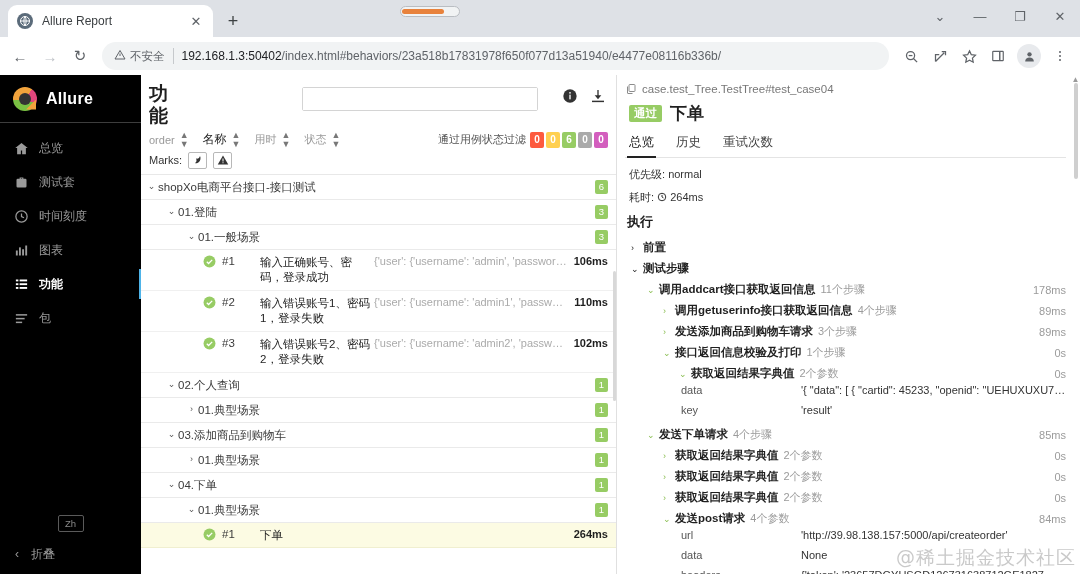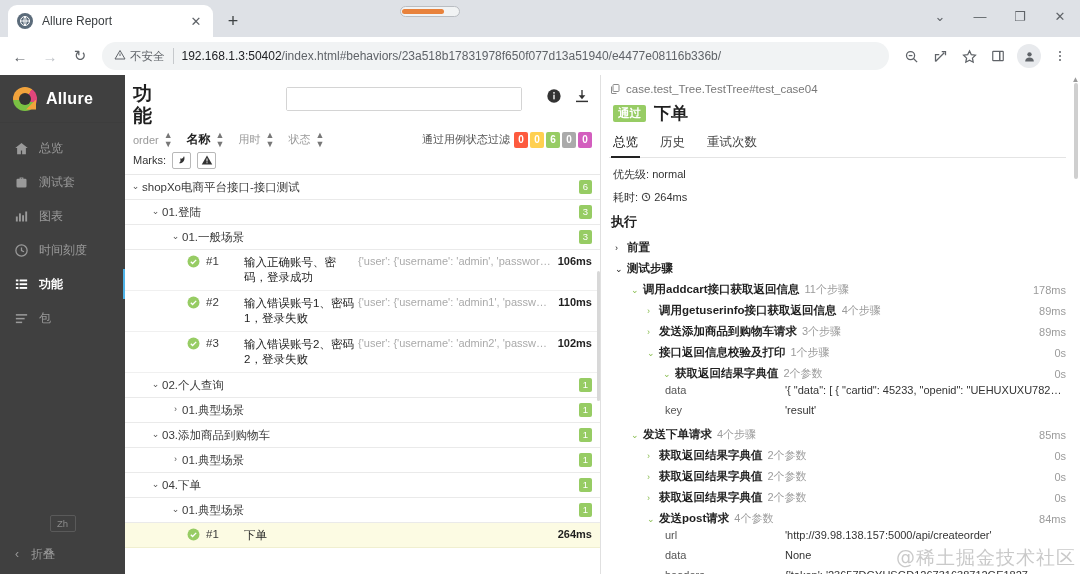--- a/index.html
+++ b/index.html
@@ -91,21 +91,21 @@
     width: 24px; height: 24px; border-radius: 50%; background: #e8eaed;
     display: flex; align-items: center; justify-content: center;
     color: #5f6368; font-size: 12px; margin: 0 4px; cursor: pointer;
   }
 
   
   .app { flex: 1; display: flex; min-height: 0; }
 
   
   .sidebar {
-    width: 125px; background: #404040; color: #fff;
+    width: 141px; background: #000000; color: #fff;
     display: flex; flex-direction: column; flex-shrink: 0;
     position: relative;
   }
   .brand {
     height: 48px; display: flex; align-items: center; gap: 9px;
     padding-left: 13px; border-bottom: 1px solid #3d3d3d;
   }
   .logo {
     width: 24px; height: 24px; border-radius: 50%;
     background:
@@ -177,21 +177,21 @@
     font-size: 11px; padding: 0 6px; font-family: "Liberation Sans", sans-serif;
   }
   .head-icons { display: flex; gap: 12px; margin-top: 5px; margin-left: auto; }
   .head-ico { color: #333; cursor: pointer; display:flex; }
 
   .sortbar {
     display: flex; align-items: center; padding: 4px 8px 0 8px;
     font-size: 11px; color: #999; gap: 0;
   }
   .sort-col { display: flex; align-items: center; gap: 5px; cursor: pointer; margin-right: 14px; }
-  .sort-col.on { color: #1f1f1f; font-weight: bold; font-size: 12px; text-align: center; }
+  .sort-col.on { color: #1f1f1f; font-weight: normal; font-size: 12px; text-align: center; }
   .sortglyph { font-size: 9px; color: #777; line-height: 1; }
   .filterbox { margin-left: auto; display: flex; align-items: center; gap: 4px; }
   .filter-label { font-size: 11px; color: #555; }
   .badges { display: flex; gap: 2px; }
   .badge {
     width: 14px; height: 16px; border-radius: 2px; color: #fff;
     font-size: 10px; font-weight: bold; display: flex;
     align-items: center; justify-content: center; cursor: pointer;
   }
   .marksbar {
@@ -419,37 +419,37 @@
         <div class="nav-item">
           <span class="nav-ico">
             <svg width="15" height="15" viewBox="0 0 24 24" fill="#9a9a9a">
                 <path d="M9 4h6v2h3a2 2 0 012 2v10a2 2 0 01-2 2H6a2 2 0 01-2-2V8a2 2 0 012-2h3V4zm2 1v1h2V5h-2z"></path>
               </svg>
           </span>
           <span>测试套</span>
         </div>
         <div class="nav-item">
           <span class="nav-ico">
+            <svg width="15" height="15" viewBox="0 0 24 24" fill="none" stroke="#9a9a9a" stroke-width="2">
+                <circle cx="12" cy="12" r="9"></circle>
+                <path d="M12 7v5l4 2"></path>
+              </svg>
+          </span>
+          <span>时间刻度</span>
+        </div>
+        <div class="nav-item">
+          <span class="nav-ico">
             <svg width="15" height="15" viewBox="0 0 24 24" fill="#9a9a9a">
                 <rect x="3" y="12" width="3" height="8"></rect>
                 <rect x="8" y="7" width="3" height="13"></rect>
                 <rect x="13" y="10" width="3" height="10"></rect>
                 <rect x="18" y="4" width="3" height="16"></rect>
               </svg>
           </span>
           <span>图表</span>
-        </div>
-        <div class="nav-item">
-          <span class="nav-ico">
-            <svg width="15" height="15" viewBox="0 0 24 24" fill="none" stroke="#9a9a9a" stroke-width="2">
-                <circle cx="12" cy="12" r="9"></circle>
-                <path d="M12 7v5l4 2"></path>
-              </svg>
-          </span>
-          <span>时间刻度</span>
         </div>
         <div class="nav-item active">
           <span class="nav-ico">
             <svg width="15" height="15" viewBox="0 0 24 24" fill="#fff">
                 <rect x="3" y="4" width="4" height="3"></rect>
                 <rect x="9" y="4" width="12" height="3"></rect>
                 <rect x="3" y="10" width="4" height="3"></rect>
                 <rect x="9" y="10" width="12" height="3"></rect>
                 <rect x="3" y="16" width="4" height="3"></rect>
                 <rect x="9" y="16" width="12" height="3"></rect>

